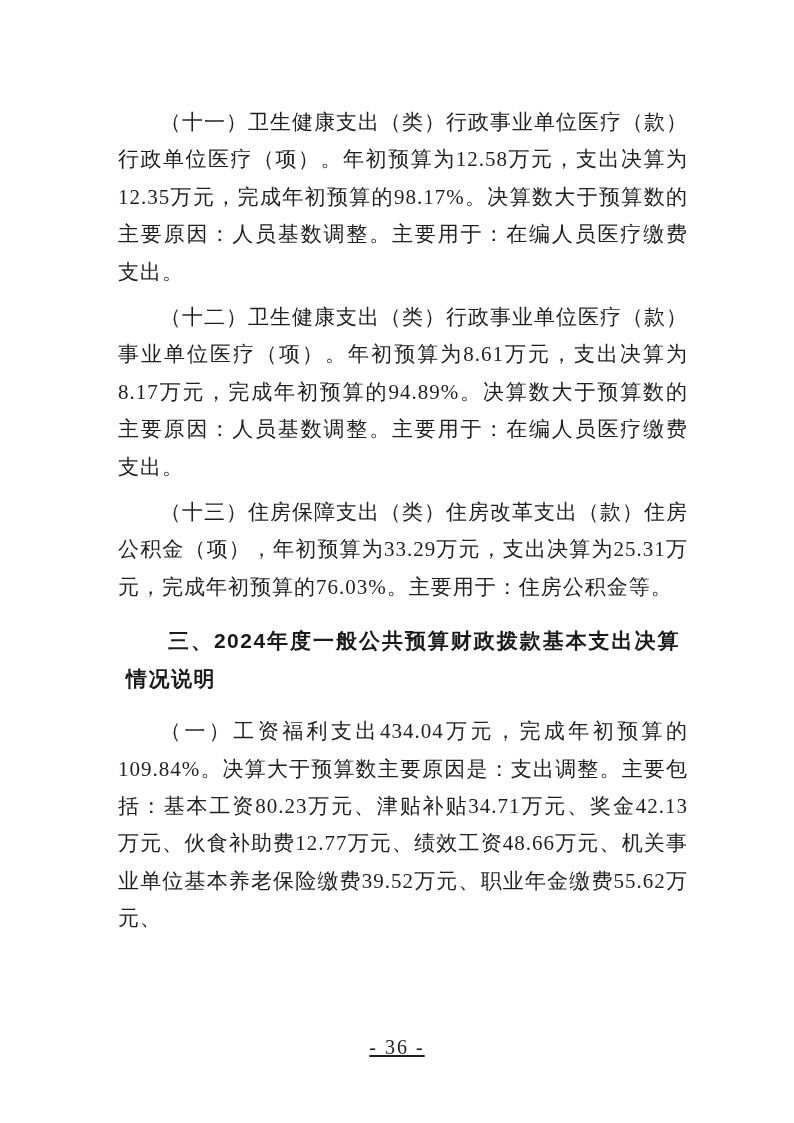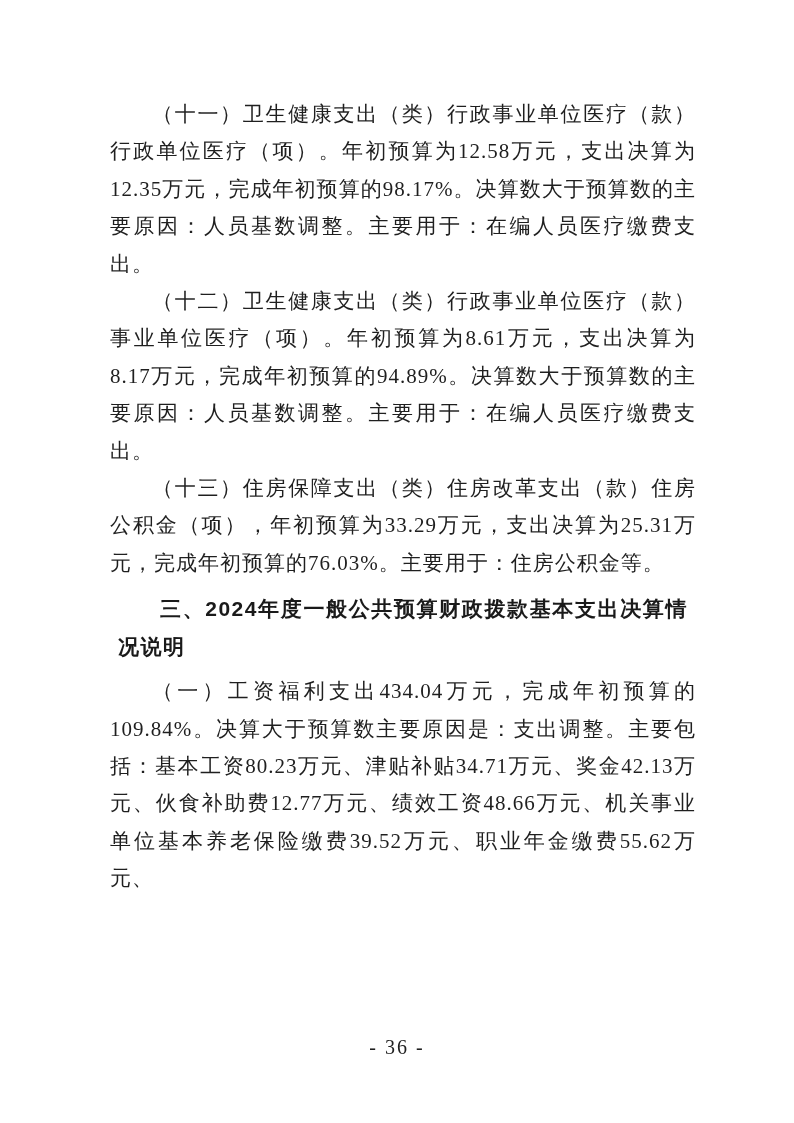--- a/index.html
+++ b/index.html
@@ -16,50 +16,51 @@
     font-family: "Liberation Serif", "DejaVu Serif", serif;
     color: #1f1f1f;
   }
   .content {
     position: absolute;
     left: 110px;
     top: 96px;
     width: 586px;
   }
   .body-para {
-    margin: 0;
+    margin: 8px;
     font-size: 21px;
     line-height: 37.4px;
     text-align: justify;
     text-justify: inter-character;
     text-indent: 2em;
     letter-spacing: 1px;
     font-weight: 400;
   }
   .section-heading {
-    margin: 8px;
+    margin: 16px;
     font-family: "Liberation Sans", "DejaVu Sans", sans-serif;
     font-size: 21px;
     line-height: 37.4px;
     text-align: justify;
     text-justify: inter-character;
     text-indent: 2em;
     letter-spacing: 1.5px;
     font-weight: 700;
     color: #1a1a1a;
   }
   .footer {
     position: absolute;
     left: 0;
     top: 1036px;
     width: 100%;
     text-align: center;
     font-size: 20px;
     letter-spacing: 2px;
     color: #1f1f1f;
+    text-decoration: underline;
   }
 </style>
 </head>
 <body>
 
 <div class="page">
   <div class="content">
     <p class="body-para">（十一）卫生健康支出（类）行政事业单位医疗（款）行政单位医疗（项）。年初预算为12.58万元，支出决算为12.35万元，完成年初预算的98.17%。决算数大于预算数的主要原因：人员基数调整。主要用于：在编人员医疗缴费支出。</p>
     <p class="body-para">（十二）卫生健康支出（类）行政事业单位医疗（款）事业单位医疗（项）。年初预算为8.61万元，支出决算为8.17万元，完成年初预算的94.89%。决算数大于预算数的主要原因：人员基数调整。主要用于：在编人员医疗缴费支出。</p>
     <p class="body-para">（十三）住房保障支出（类）住房改革支出（款）住房公积金（项），年初预算为33.29万元，支出决算为25.31万元，完成年初预算的76.03%。主要用于：住房公积金等。</p>

